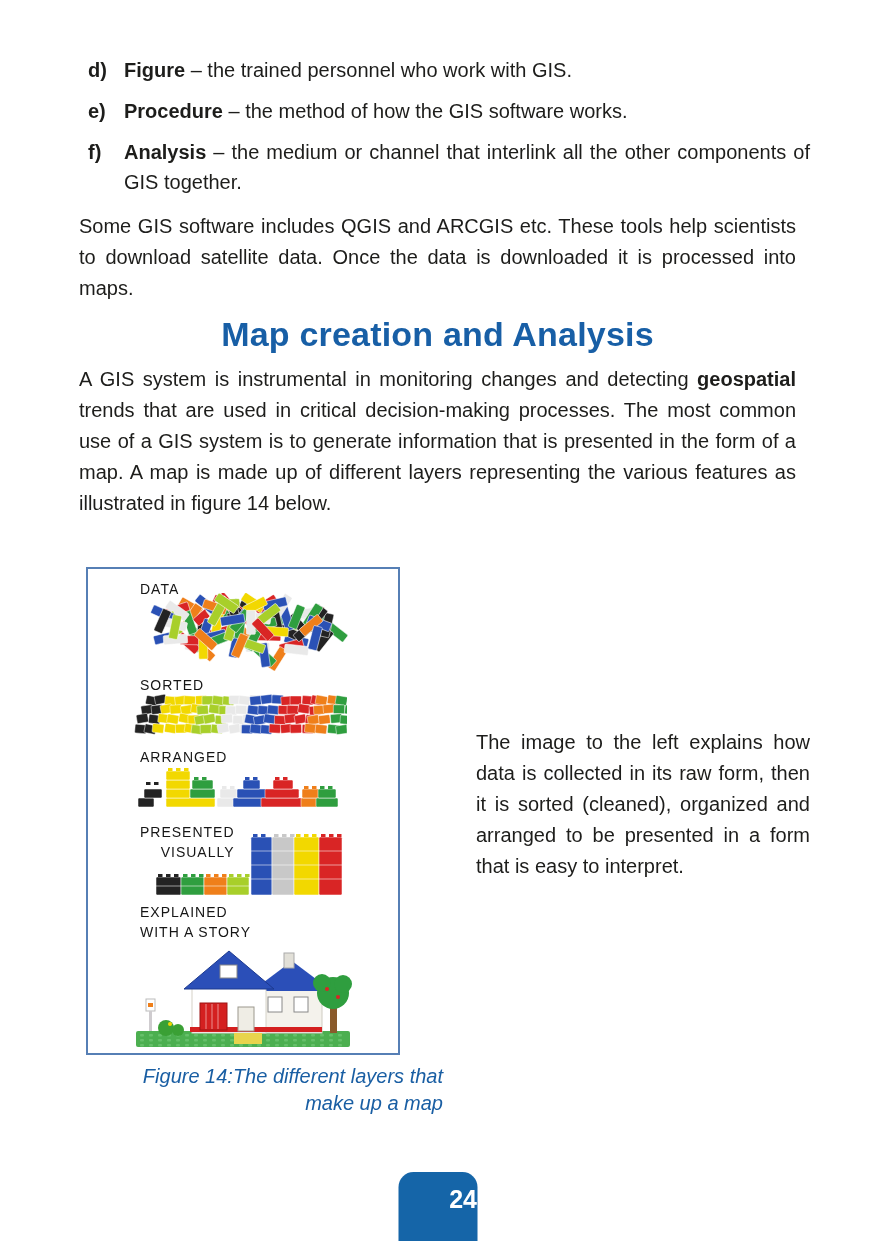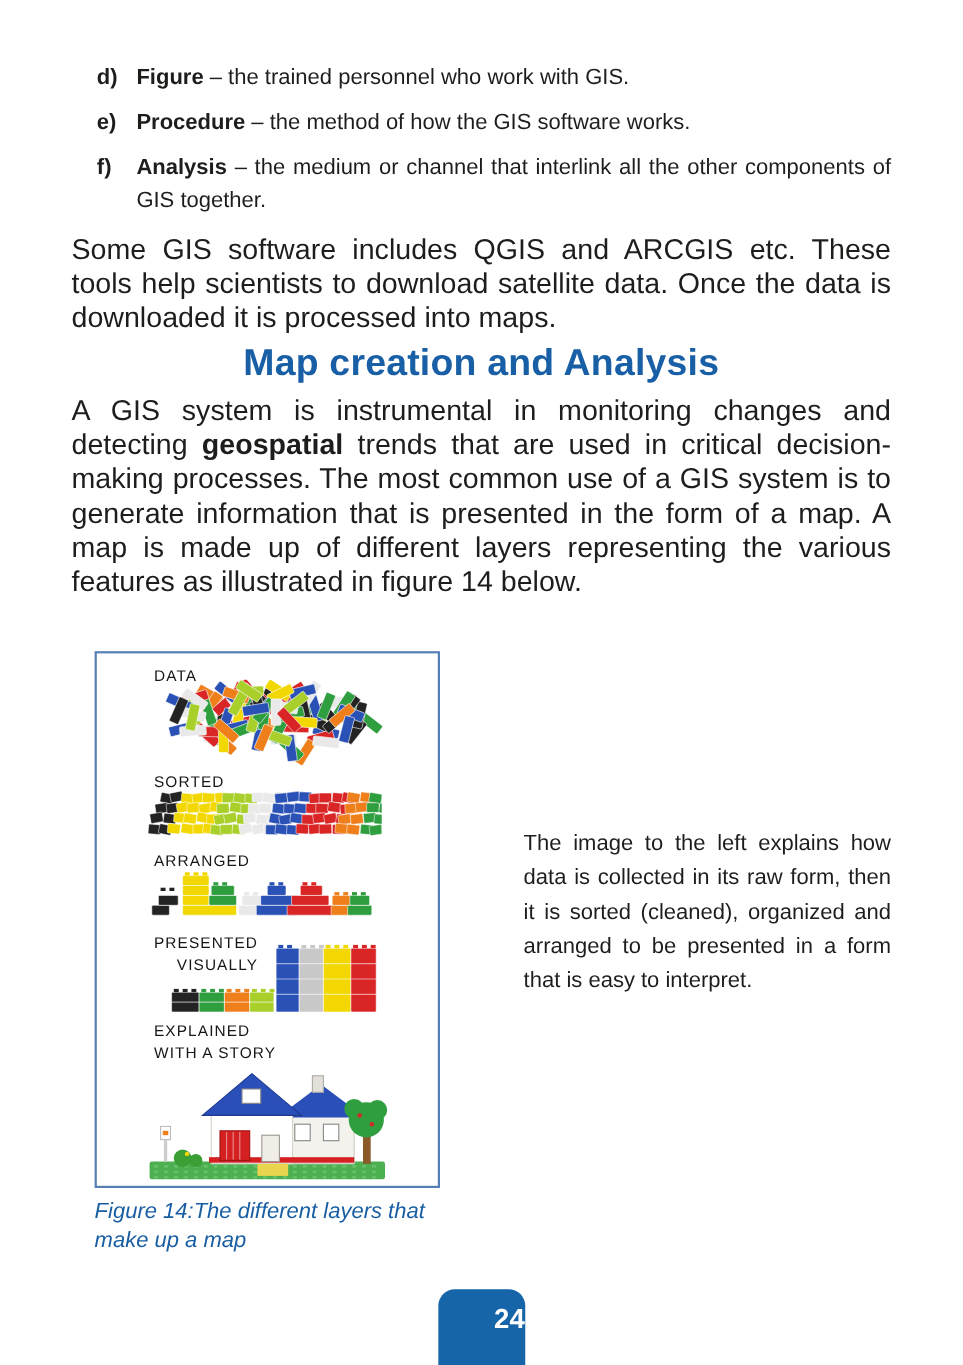--- a/index.html
+++ b/index.html
@@ -11,21 +11,21 @@
   }
   .content { padding:55px 65px 0 65px; }
 
   
   .gis-list { margin:0 0 14px 0; padding:0 0 0 23px; list-style:none; }
   .gis-list li { display:flex; font-size:20px; line-height:30px; margin-bottom:11px; }
   .li-label { font-weight:bold; width:36px; flex:none; }
   .li-text  { flex:1; text-align:justify; }
   .term { font-weight:bold; }
 
-  .para { font-size:26px; line-height:31px; text-align:justify; margin:0; }
+  .para { font-size:20px; line-height:31px; text-align:justify; margin:14px; }
   #para-software { margin-top:4px; }
 
   .section-heading {
     font-size:34px; line-height:32px; font-weight:bold;
     color:#185fa6; text-align:center; margin:10px 0 12px 0;
     letter-spacing:0.2px;
   }
 
   
   .figure-row { display:flex; margin-top:48px; align-items:flex-start; }
@@ -34,21 +34,21 @@
     width:314px; height:488px; border:2px solid #567fb5;
     position:relative; background:#fff;
   }
   .stage-label {
     position:absolute; left:52px; font-size:14px; line-height:20px;
     letter-spacing:1px; color:#161616; white-space:pre-line;
   }
   .stage-svg { position:absolute; }
 
   .caption {
-    margin:8px 0 0 0; text-align:left; color:#195ea3;
+    margin:8px 0 0 0; text-align:right; color:#195ea3;
     font-style:italic; font-size:20px; line-height:27px;
   }
 
   .side-note {
     margin-left:33px; width:354px; padding-top:160px;
     font-size:20px; line-height:31px; text-align:justify;
   }
 
   
   .page-footer {

